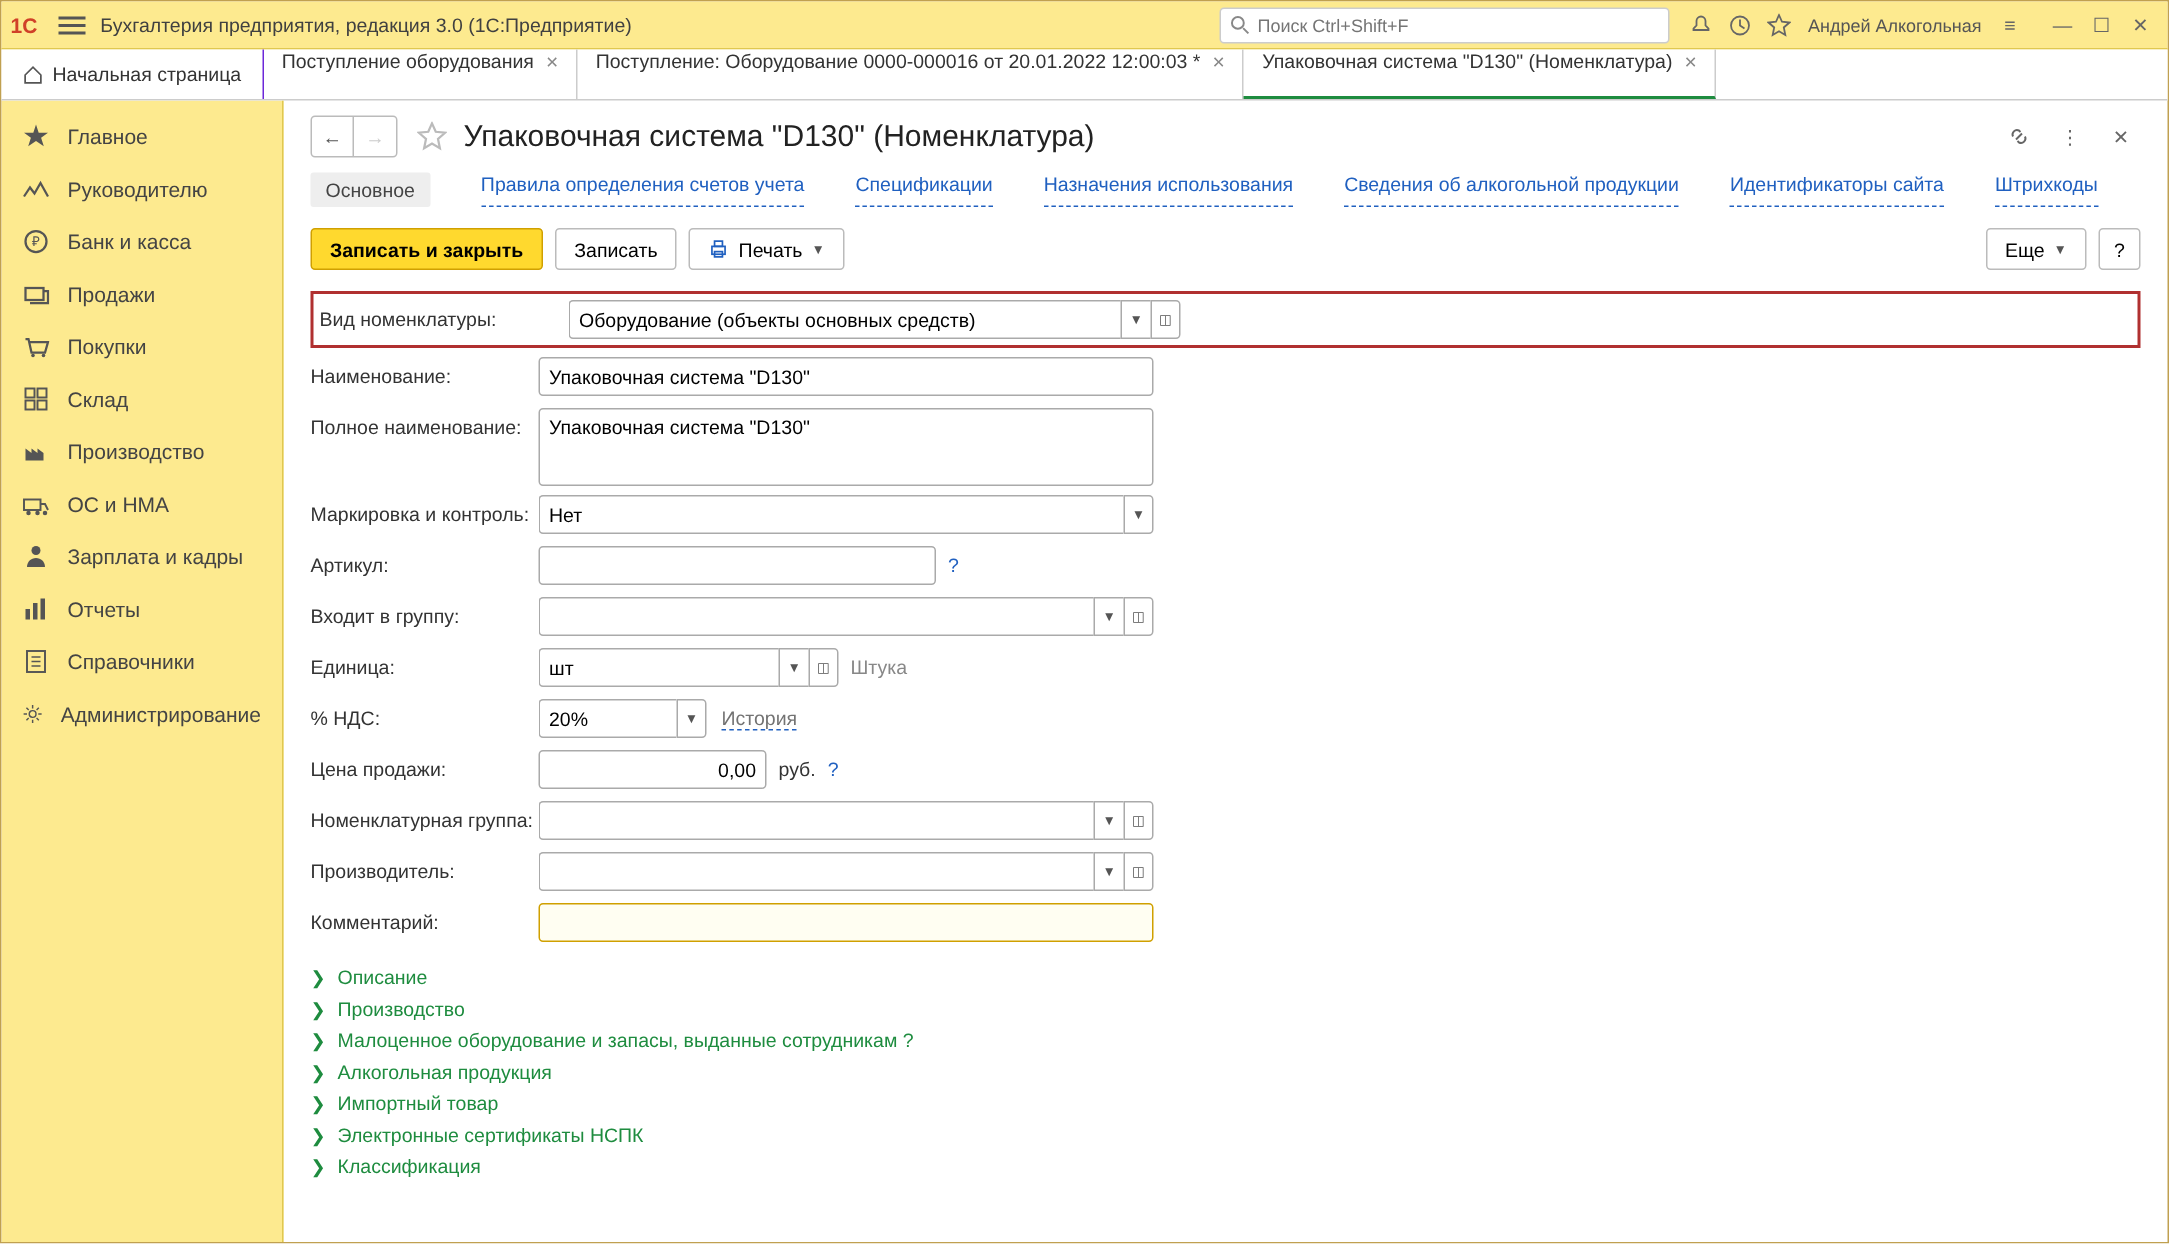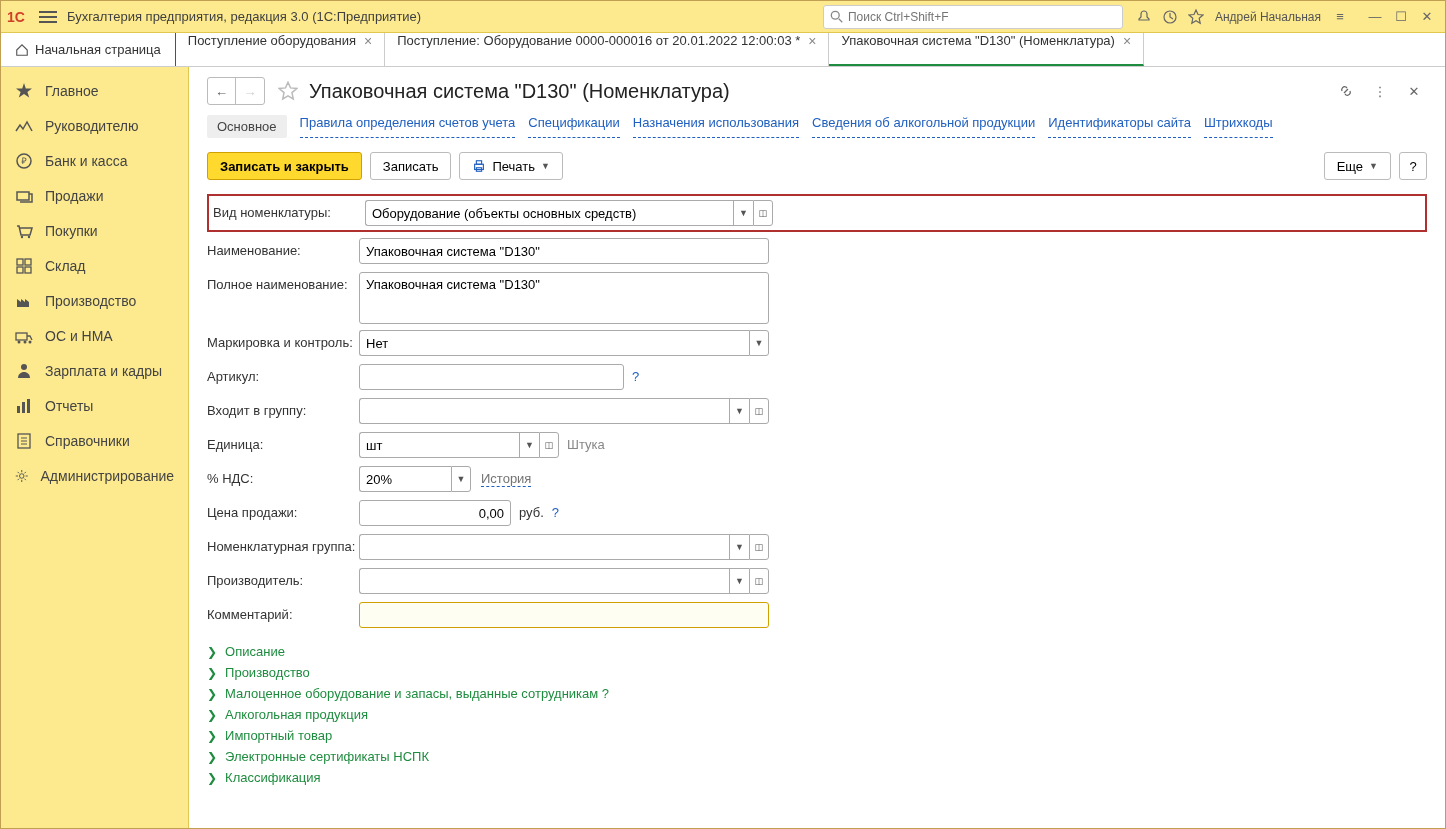--- a/index.html
+++ b/index.html
@@ -34,32 +34,32 @@
 .content { flex: 1; padding: 10px 18px; overflow: auto; position: relative; }
 .content-header { display: flex; align-items: center; margin-bottom: 10px; }
 .nav-btns { display: flex; border: 1px solid #bbb; border-radius: 3px; margin-right: 10px; }
 .nav-btn { width: 28px; height: 26px; display: flex; align-items: center; justify-content: center; cursor: pointer; color: #555; }
 .nav-btn:first-child { border-right: 1px solid #bbb; }
 .star-btn { width: 26px; height: 26px; display: flex; align-items: center; justify-content: center; margin-right: 8px; cursor: pointer; }
 .page-title { font-size: 20px; font-weight: normal; color: #222; }
 .header-right { margin-left: auto; display: flex; gap: 8px; }
 .icon-btn { width: 26px; height: 26px; display: flex; align-items: center; justify-content: center; cursor: pointer; color: #666; }
 
-.subnav { display: flex; gap: 13px; margin-bottom: 14px; font-size: 13px; }
+.subnav { display: flex; gap: 34px; margin-bottom: 14px; font-size: 13px; }
 .subnav-item { color: #2060c0; cursor: pointer; border-bottom: 1px dashed #2060c0; padding-bottom: 1px; }
 .subnav-item.active { color: #444; border: none; background: #eee; padding: 4px 10px; border-radius: 2px; }
 
 .toolbar { display: flex; gap: 8px; margin-bottom: 14px; align-items: center; }
 .btn { height: 28px; padding: 0 12px; border: 1px solid #bbb; border-radius: 3px; background: #fff; cursor: pointer; font-size: 13px; display: flex; align-items: center; gap: 6px; }
 .btn.primary { background: #ffd92e; border-color: #d0a000; font-weight: bold; }
 .btn .drop { font-size: 9px; color: #555; }
 .toolbar-spacer { flex: 1; }
 
 .form-row { display: flex; align-items: flex-start; margin-bottom: 6px; min-height: 28px; }
-.form-row.highlighted { border: 2px solid #b03030; padding: 4px; margin-bottom: 6px; }
+.form-row.highlighted { border: 2px solid #b03030; padding: 4px; margin-bottom: 6px; gap: 14px; }
 .form-label { width: 152px; padding-top: 5px; color: #333; font-size: 13px; }
 .form-input, .form-textarea { border: 1px solid #aaa; border-radius: 3px; padding: 4px 6px; font-size: 13px; outline: none; }
 .form-input { height: 26px; }
 .form-textarea { resize: none; font-family: Arial; }
 .combo { display: flex; }
 .combo input { border-radius: 3px 0 0 3px; border-right: none; }
 .combo-btn { width: 20px; height: 26px; border: 1px solid #aaa; background: #fff; display: flex; align-items: center; justify-content: center; cursor: pointer; font-size: 9px; color: #555; }
 .combo-btn:not(:last-child) { border-right: none; }
 .combo-btn:last-child { border-radius: 0 3px 3px 0; }
 .form-input.comment { border-color: #d0a000; background: #fffef2; }
@@ -103,21 +103,21 @@
         <svg width="16" height="16" viewBox="0 0 16 16">
           <circle cx="8" cy="8" r="6" fill="none" stroke="#666" stroke-width="1.2"></circle>
           <path d="M8 4v4l3 2" fill="none" stroke="#666" stroke-width="1.2"></path>
         </svg>
       </div>
     <div class="title-icon">
         <svg width="16" height="16" viewBox="0 0 16 16">
           <path d="M8 1l2 4.5 5 .5-3.8 3.3 1 5-4.2-2.5L3.8 14.3l1-5L1 6l5-.5z" fill="none" stroke="#666" stroke-width="1.2"></path>
         </svg>
       </div>
-    <span class="user-name">Андрей Начальная</span>
+    <span class="user-name">Андрей Алкогольная</span>
     <div class="title-icon">≡</div>
     <div class="win-controls">
       <div class="win-btn">—</div>
       <div class="win-btn">☐</div>
       <div class="win-btn">✕</div>
     </div>
   </div>
 
   <div class="tabbar">
     <div class="home-tab">

